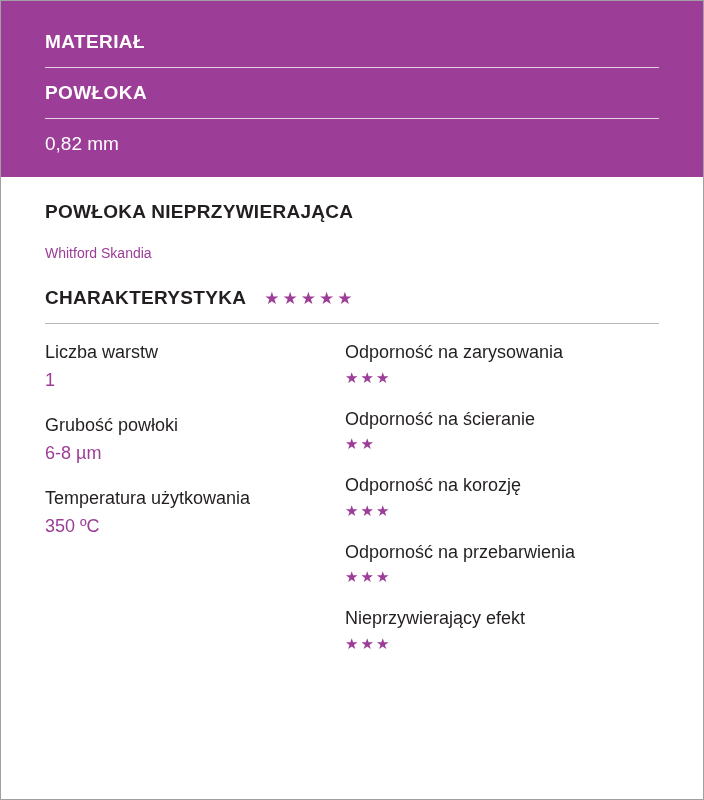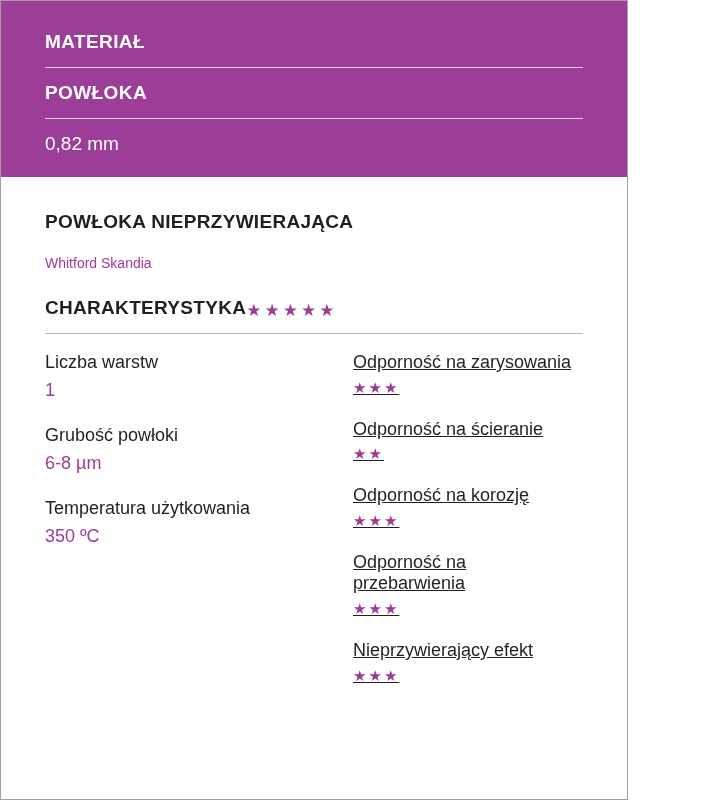--- a/index.html
+++ b/index.html
@@ -9,21 +9,21 @@
   }
   body {
     width: 704px;
     height: 800px;
     font-family: "Liberation Sans", sans-serif;
     color: #231f20;
     overflow: hidden;
   }
   .sheet {
     position: relative;
-    width: 628px;
+    width: 704px;
     height: 800px;
     box-sizing: border-box;
     border: 1px solid #a0a0a0;
     background: #ffffff;
   }
   
   .purple-block {
     background: #9c3d97;
     color: #ffffff;
     padding: 30px 44px 22px 44px;
@@ -43,38 +43,39 @@
   .pb-value {
     font-size: 19px;
     font-weight: normal;
     margin: 0 0 26px 0;
   }
   .pb-value.last {
     margin-bottom: 0;
   }
   
   .body-block {
-    padding: 34px 44px 0 44px;
+    padding: 24px 44px 0 44px;
     box-sizing: border-box;
   }
   .coating-title {
     font-size: 19px;
     font-weight: bold;
     letter-spacing: 0.3px;
     color: #231f20;
     margin: 0 0 22px 0;
   }
   .coating-brand {
     font-size: 14px;
     color: #9c3d97;
     margin: 0 0 26px 0;
   }
   .char-row {
     display: flex;
-    align-items: flex-end;
+    align-items: center;
+    gap: 18px;
     margin: 0 0 14px 0;
   }
   .char-label {
     font-size: 19px;
     font-weight: bold;
     letter-spacing: 0.3px;
     color: #231f20;
   }
   .stars {
     color: #9c3d97;
@@ -87,21 +88,21 @@
     letter-spacing: 2px;
   }
   .divider {
     height: 1px;
     background: #b9b9b9;
     margin: 10px 0 18px 0;
   }
   
   .cols {
     display: flex;
-    gap: 8px;
+    gap: 0;
   }
   .col-left {
     width: 300px;
     flex: 0 0 300px;
   }
   .col-right {
     flex: 1 1 auto;
   }
   .spec {
     margin-bottom: 24px;
@@ -112,21 +113,20 @@
     margin-bottom: 6px;
     line-height: 1.2;
   }
   .spec-value {
     font-size: 18px;
     color: #9c3d97;
     line-height: 1.2;
   }
   .prop {
     margin-bottom: 24px;
-    text-decoration: underline;
   }
   .prop-label {
     font-size: 18px;
     color: #231f20;
     margin-bottom: 6px;
     line-height: 1.2;
   }
 </style>
 </head>
 <body>

